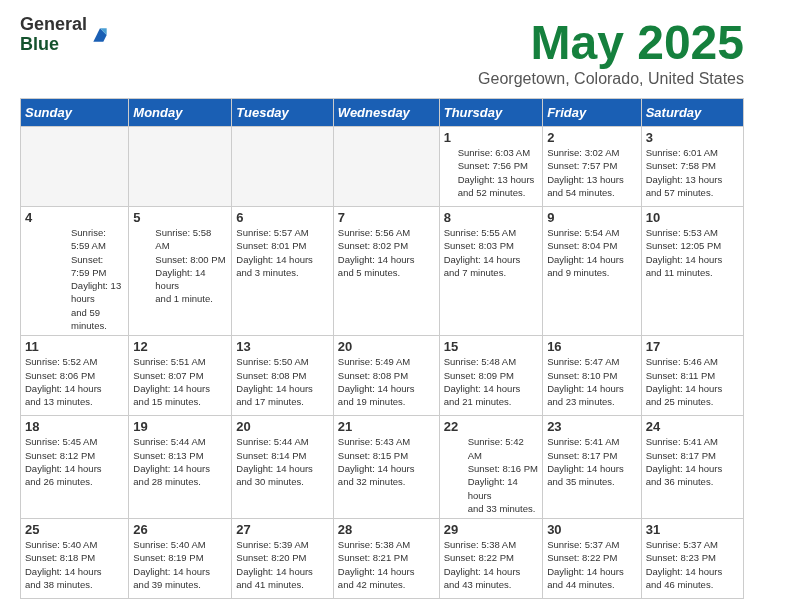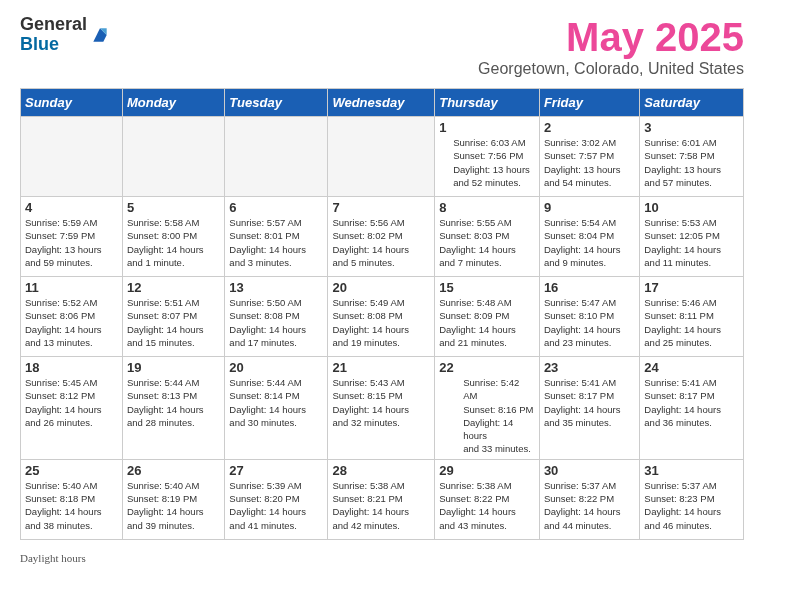--- a/index.html
+++ b/index.html
@@ -5,25 +5,25 @@
     * { box-sizing: border-box; margin: 0; padding: 0; }
     body { font-family: Arial, sans-serif; background: #fff; width: 792px; height: 612px; overflow: hidden; }
     
     .page { width: 764px; min-height: 612px; padding: 15px 20px; }
     
     .header { display: flex; justify-content: space-between; align-items: flex-start; margin-bottom: 10px; }
     
     .logo { display: flex; align-items: center; }
     .logo-text { display: flex; flex-direction: column; line-height: 1.1; }
     .logo-general { font-size: 18px; font-weight: bold; color: #333; }
-    .logo-blue { font-size: 18px; font-weight: bold; color: #0369a1; }
+    .logo-blue { font-size: 18px; font-weight: bold; color: #14532d; }
     .logo-icon { width: 20px; height: 20px; margin-left: 3px; }
     
     .title-area { text-align: right; }
-    .main-title { font-size: 40px; font-weight: bold; color: #ec4899; }
+    .main-title { font-size: 48px; font-weight: bold; color: #15803d; }
     .subtitle { font-size: 16px; color: #555; }
     
     .calendar { width: 100%; border-collapse: collapse; }
     
     .calendar thead tr th {
       background: #1a5fb4;
       color: #fff;
       font-size: 13px;
       font-weight: bold;
       padding: 6px 4px;
@@ -121,28 +121,28 @@
             <span class="day-number">3</span>
             <div class="day-info" style="white-space: pre-line;">Sunrise: 6:01 AM
 Sunset: 7:58 PM
 Daylight: 13 hours
 and 57 minutes.</div>
           </td>
         </tr>
         <tr>
           <td>
             <span class="day-number">4</span>
-            <div class="day-info" style="white-space: pre-line;">Sunrise: 5:59 AM
+            <div class="day-info" style="white-space: pre-line; margin-left: 46px;">Sunrise: 5:59 AM
 Sunset: 7:59 PM
 Daylight: 13 hours
 and 59 minutes.</div>
           </td>
           <td>
             <span class="day-number">5</span>
-            <div class="day-info" style="white-space: pre-line;">Sunrise: 5:58 AM
+            <div class="day-info" style="white-space: pre-line; margin-left: 22px;">Sunrise: 5:58 AM
 Sunset: 8:00 PM
 Daylight: 14 hours
 and 1 minute.</div>
           </td>
           <td>
             <span class="day-number">6</span>
             <div class="day-info" style="white-space: pre-line;">Sunrise: 5:57 AM
 Sunset: 8:01 PM
 Daylight: 14 hours
 and 3 minutes.</div>

